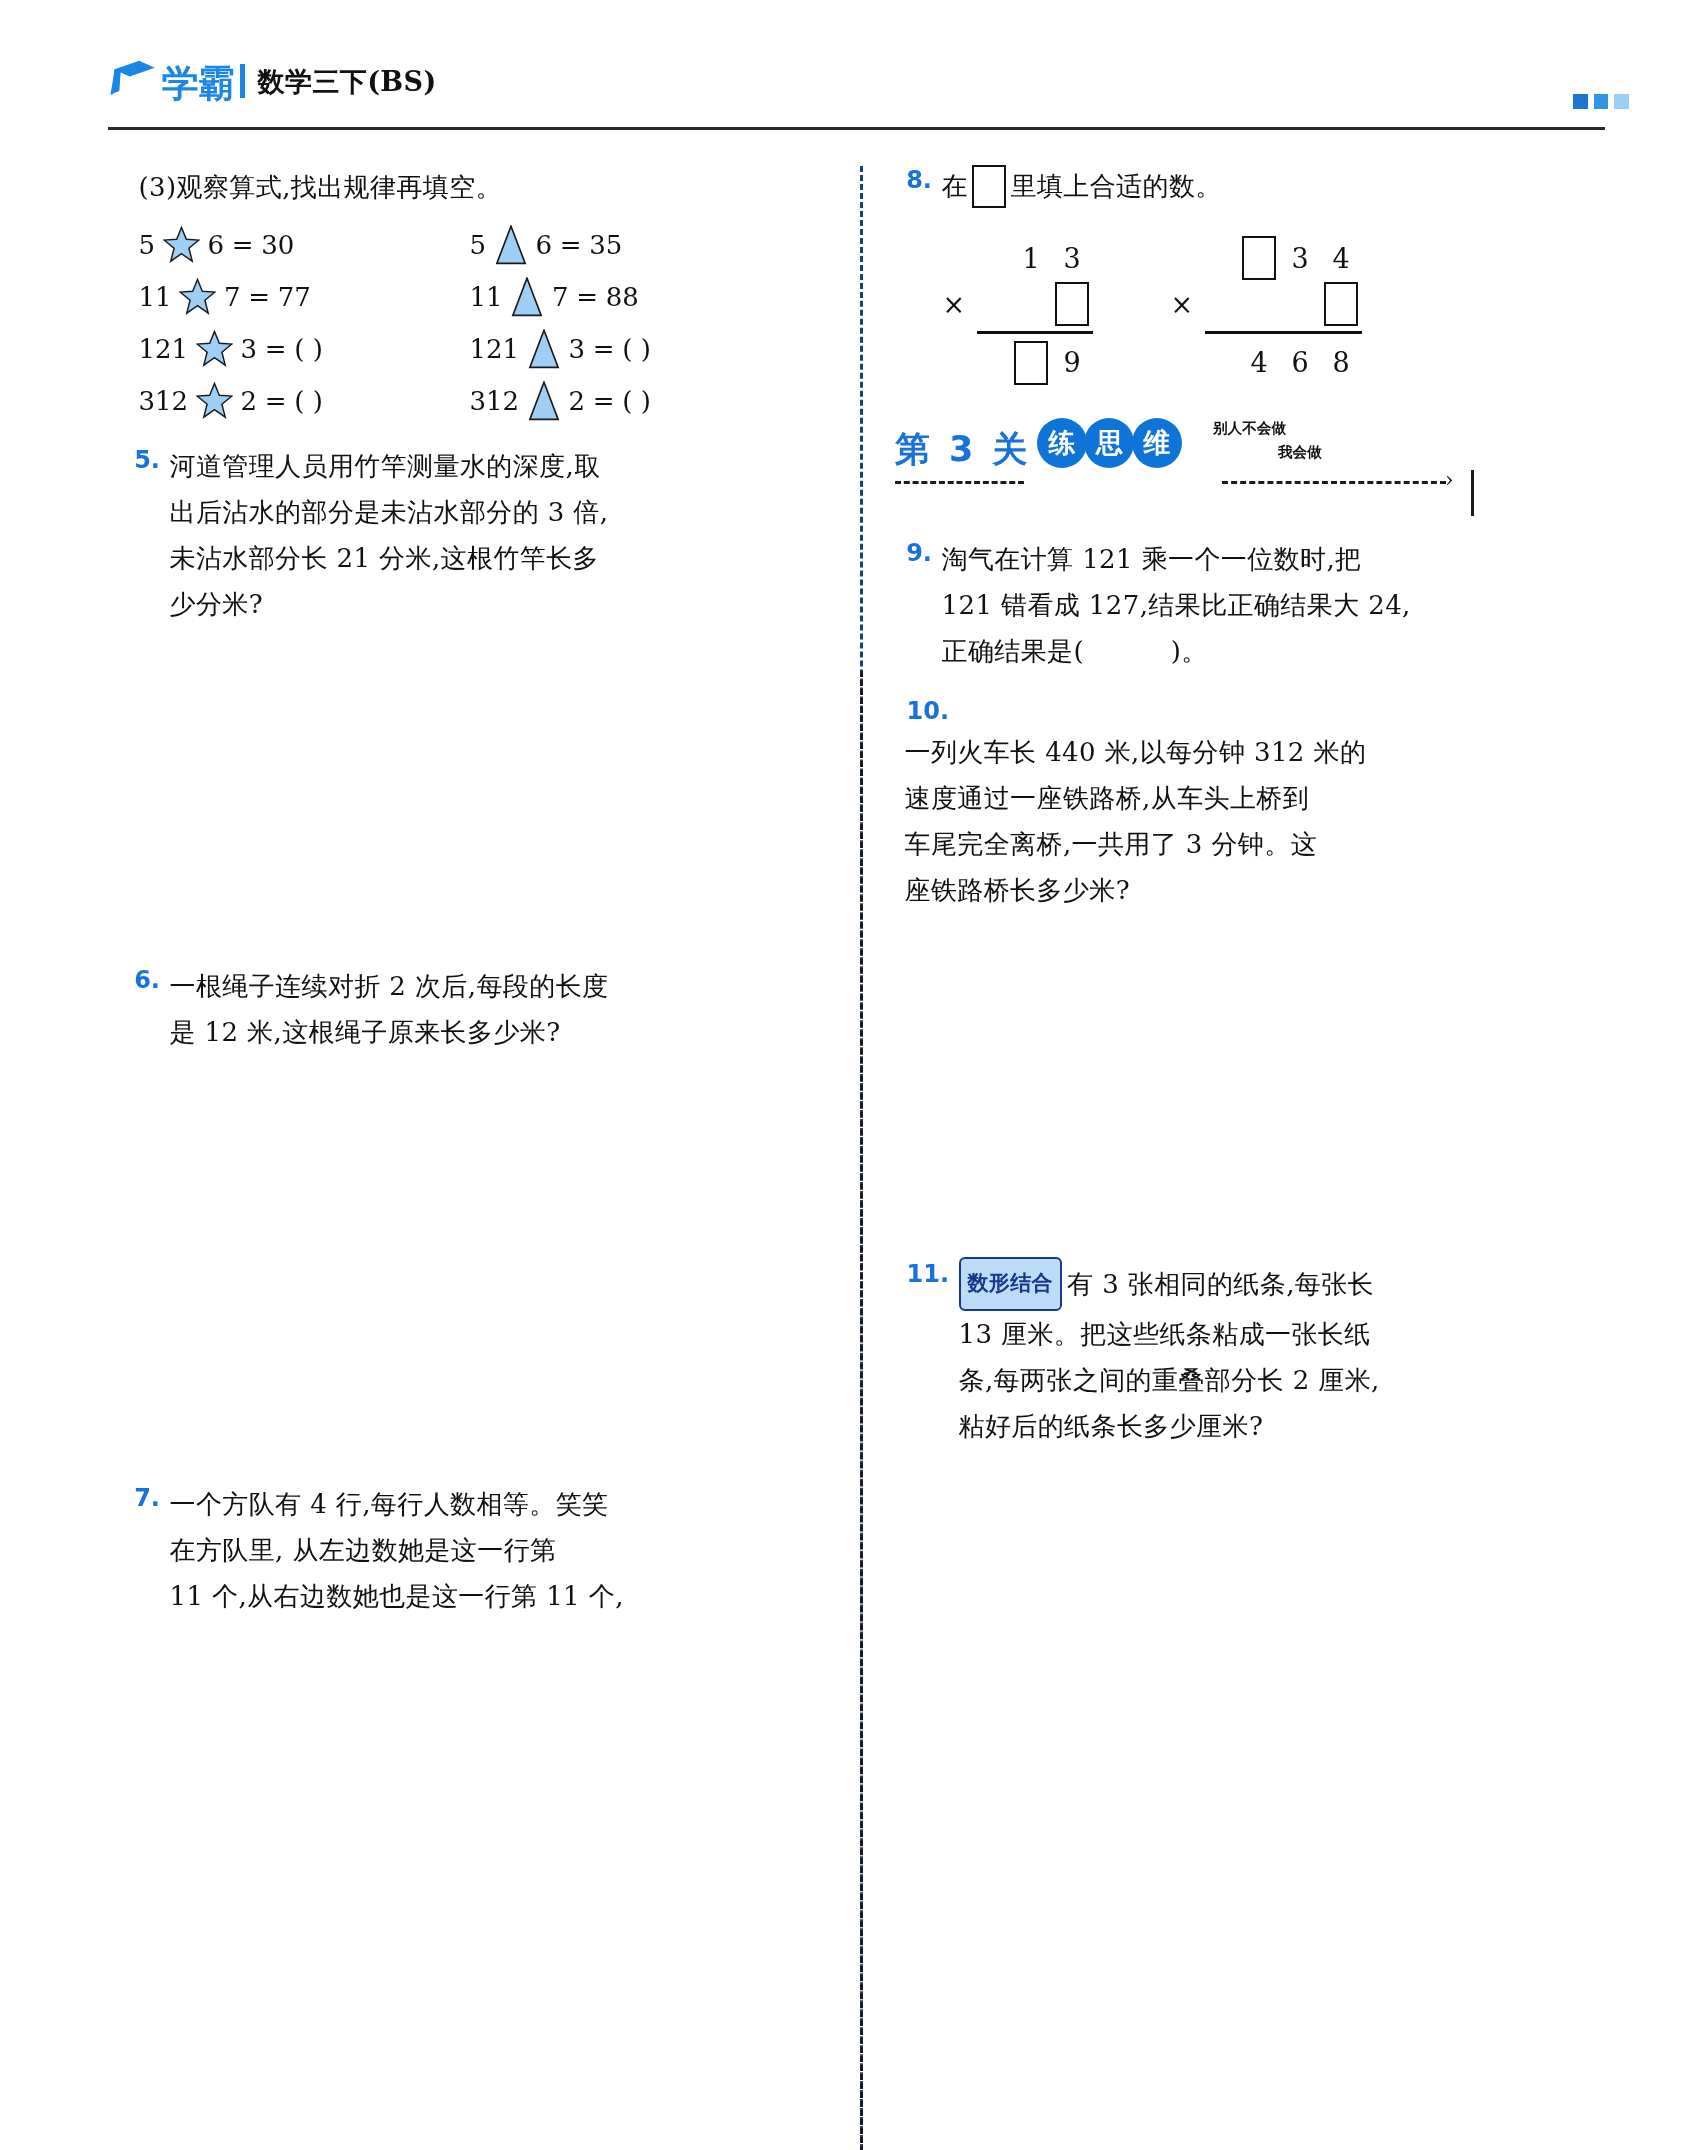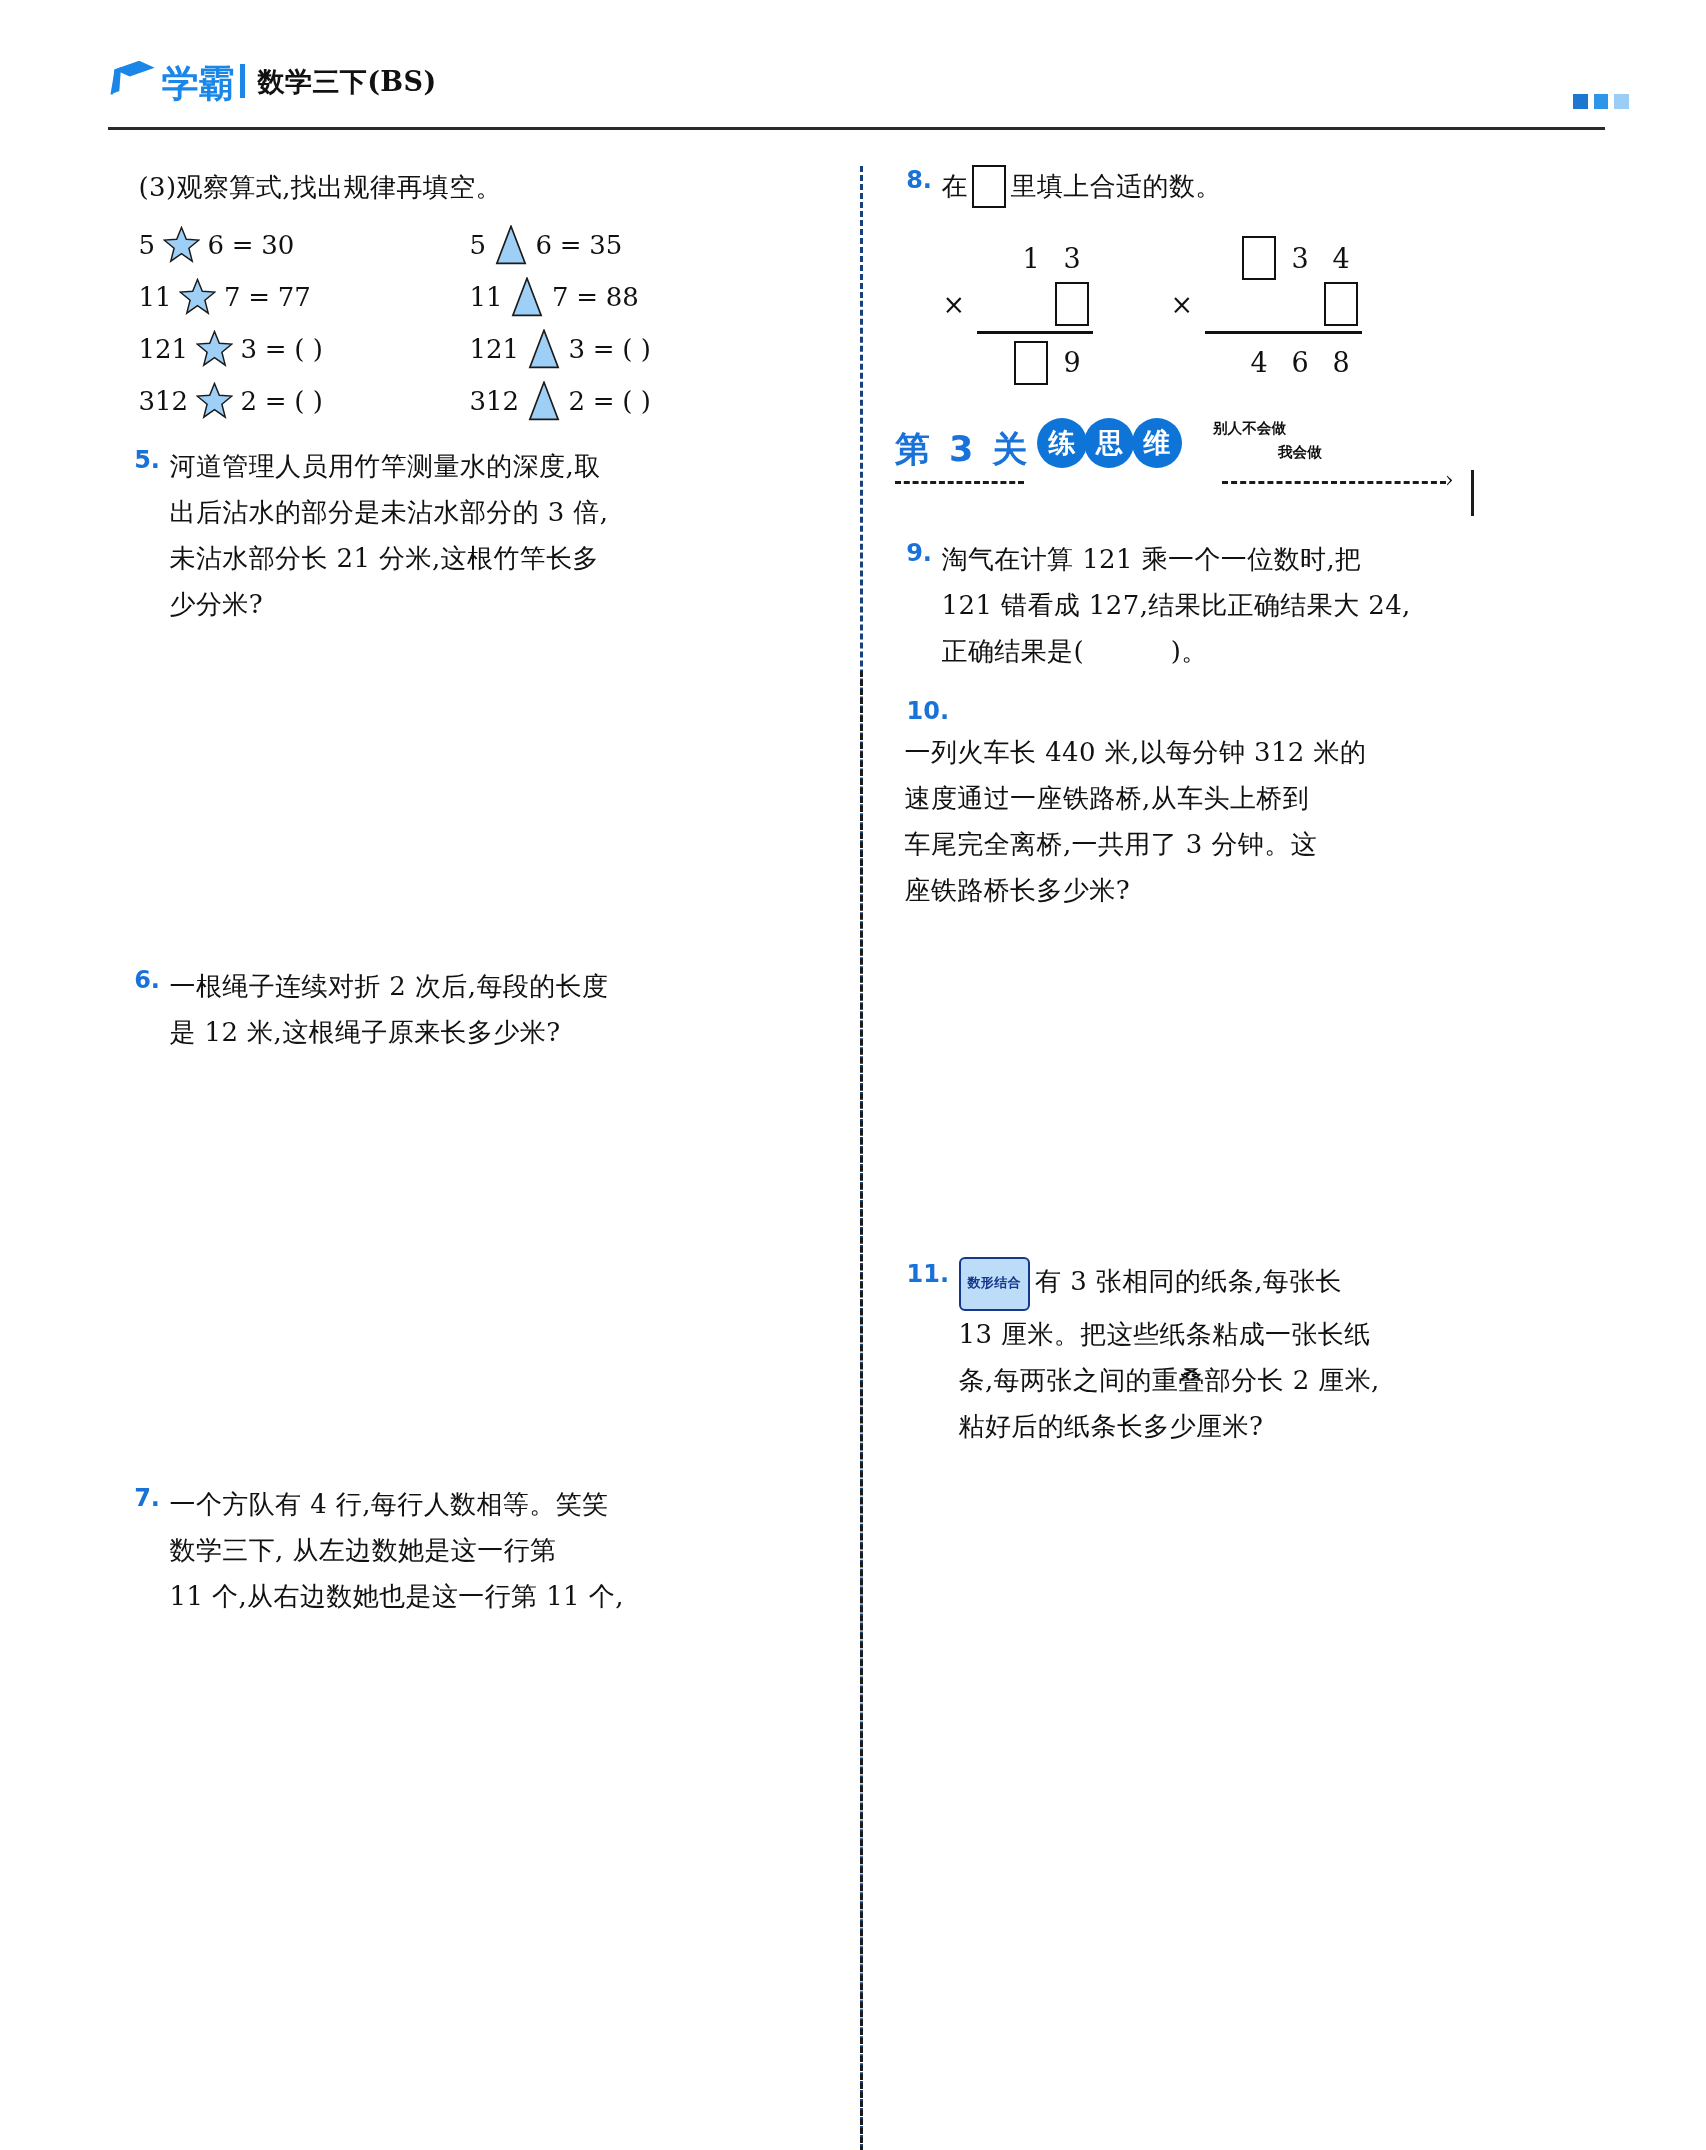--- a/index.html
+++ b/index.html
@@ -95,21 +95,21 @@
   .bn-dash1{position:absolute;left:0;top:65px;width:129px;border-top:3.9px dashed #1b1b1b;}
   .bn-dash2{position:absolute;left:327px;top:65px;width:224px;border-top:3.9px dashed #1b1b1b;}
   .bn-arrow{position:absolute;left:550px;top:55px;font-size:21.5px;line-height:17px;}
   .bn-corner{position:absolute;left:576px;top:54px;width:2.6px;height:46px;background:#1b1b1b;}
 
   
   .tag{
     display:inline-block;vertical-align:2.6px;
     border:2.2px solid #15388c;border-radius:6px;background:#bcdcf7;
     color:#15388c;font-family:"DejaVu Sans","Liberation Sans",sans-serif;
-    font-weight:bold;font-size:13px;padding:1.3px 6.9px 3px 6.9px;margin-right:5.2px;
+    font-weight:bold;font-size:21px;padding:1.3px 6.9px 3px 6.9px;margin-right:5.2px;
     letter-spacing:0.4px;
   }
   .sp{display:inline-block;width:7.7px;}
 </style>
 </head>
 <body>
 
 <div class="page">
 
   <div class="header">
@@ -263,21 +263,21 @@
         <div class="line">一根绳子连续对折 2 次后,每段的长度</div>
         <div class="line">是 12 米,这根绳子原来长多少米?</div>
       </div>
     </div>
     <div style="height:426px;"></div>
 
     <div class="q">
       <div class="qnum w1">7.</div>
       <div class="qbody">
         <div class="line">一个方队有 4 行,每行人数相等。笑笑</div>
-        <div class="line">数学三下, 从左边数她是这一行第</div>
+        <div class="line">在方队里, 从左边数她是这一行第</div>
         <div class="line">11 个,从右边数她也是这一行第 11 个,</div>
       </div>
     </div>
     <div style="height:258px;"></div>
 
   </div>
 
   <div class="col-right">
 
     <div class="q">

